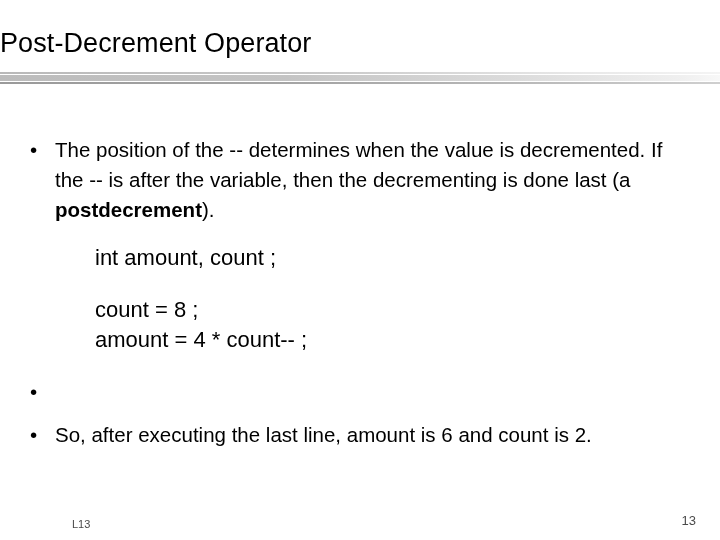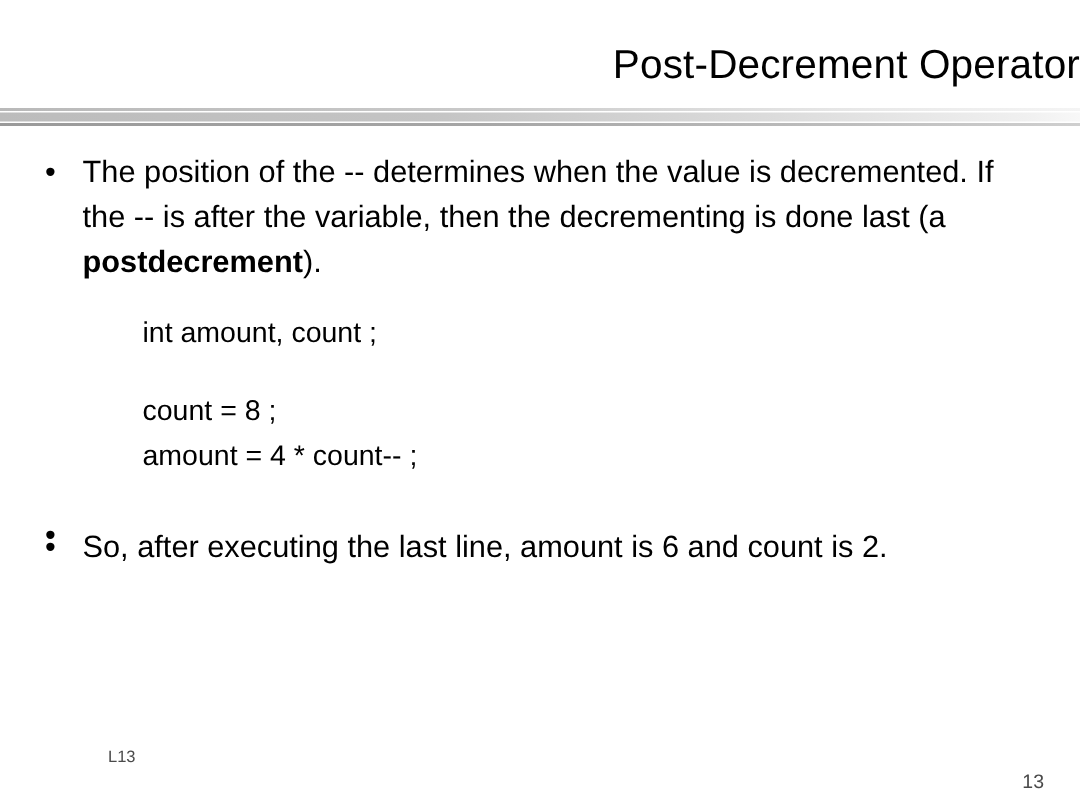--- a/index.html
+++ b/index.html
@@ -15,21 +15,21 @@
     overflow: hidden;
     position: relative;
   }
 
   
   .slide-title {
     position: absolute;
     left: 0;
     top: 26px;
     width: 720px;
-    text-align: right;
+    text-align: left;
     font-size: 27px;
     line-height: 34px;
     font-weight: normal;
     letter-spacing: 0.1px;
     color: #000000;
     white-space: nowrap;
   }
 
   
   .title-rule {
@@ -83,44 +83,45 @@
     position: absolute;
     left: 30px;
     top: 0;
     width: 12px;
     font-size: 20.5px;
     line-height: 30px;
     text-align: left;
   }
   .bullet-row .bullet-text {
     display: block;
+    margin-top: 35px;
   }
   .bullet-text b {
     font-weight: bold;
   }
 
   .code-block {
     margin-left: 95px;
-    font-size: 19px;
+    font-size: 22px;
     line-height: 30px;
   }
   .code-line {
     display: block;
     white-space: pre;
   }
 
   .spacer-18 { height: 18px; }
   .spacer-22 { height: 22px; }
   .spacer-8  { height: 8px;  }
 
   
   .footer-left {
     position: absolute;
     left: 28px;
-    bottom: 28px;
+    bottom: 9px;
     font-size: 11px;
     line-height: 14px;
     color: #4a4a4a;
     padding-left: 44px;
   }
   .footer-right {
     position: absolute;
     right: 24px;
     bottom: 12px;
     font-size: 13px;

